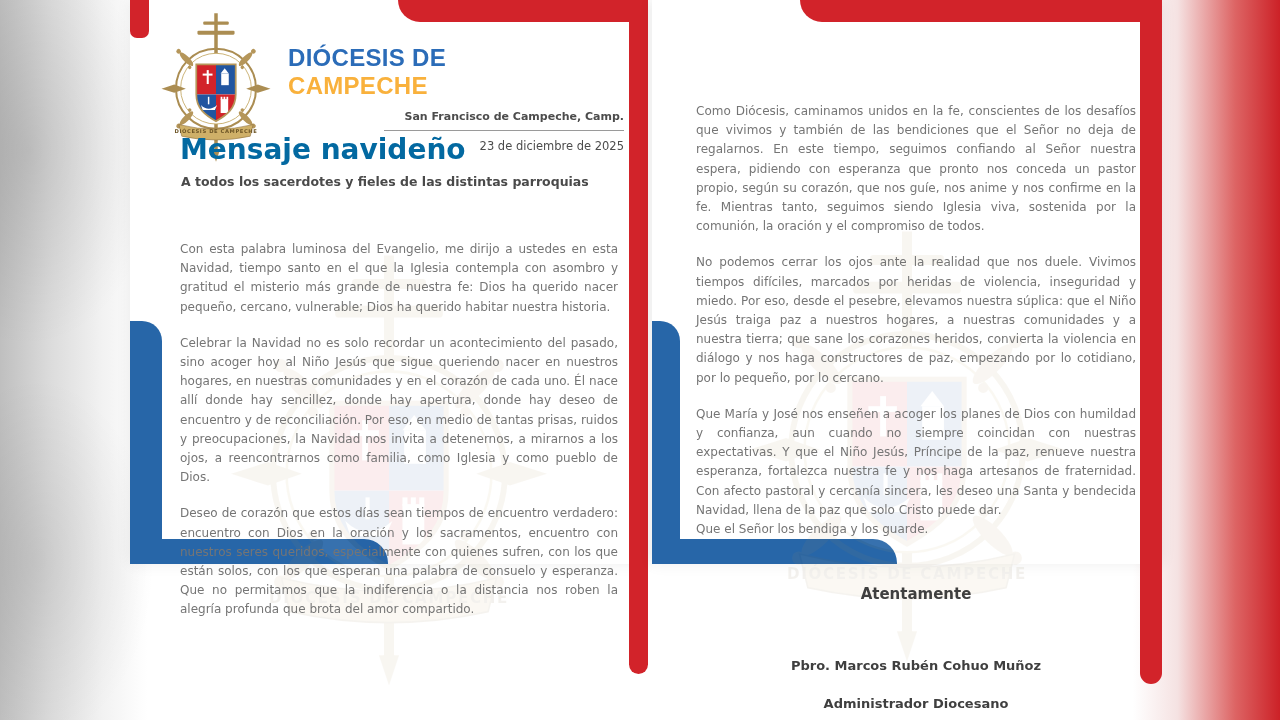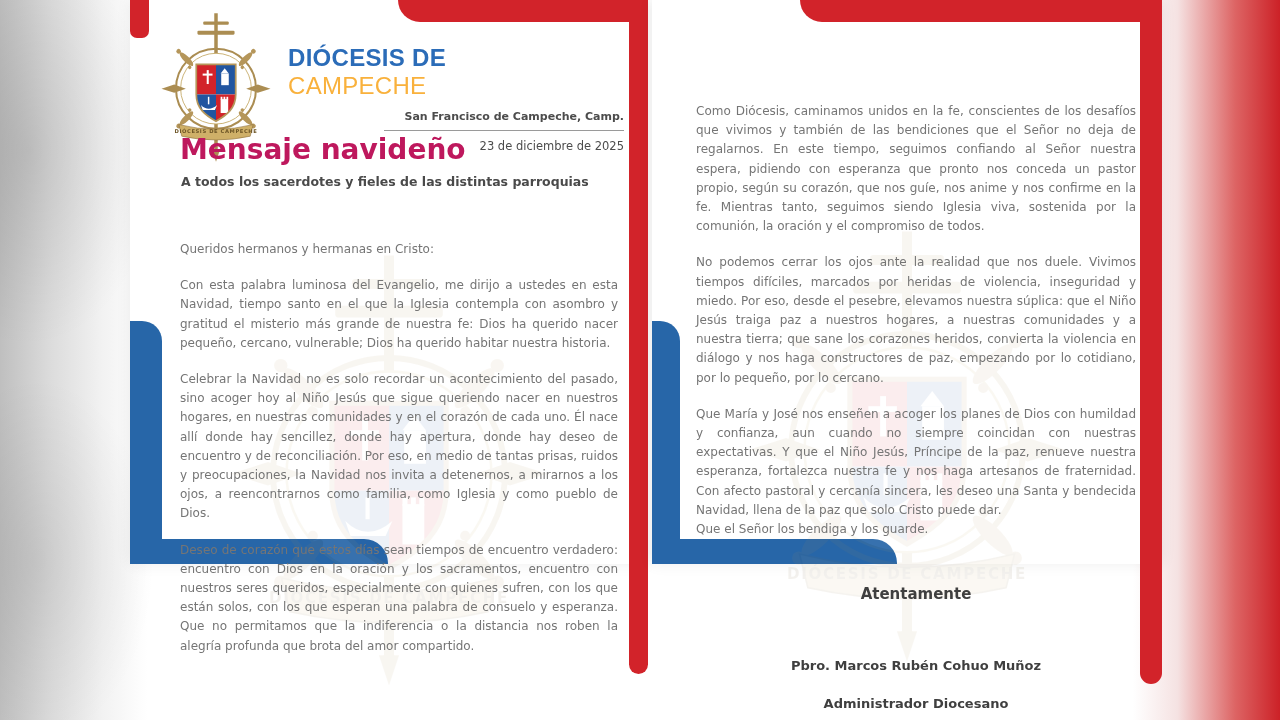--- a/index.html
+++ b/index.html
@@ -31,27 +31,27 @@
   .page2 .blue-bottom{width:245px;}
 
   .watermark{position:absolute;left:50%;transform:translateX(-50%);opacity:.075;pointer-events:none;}
   .page1 .watermark{top:252px;width:336px;height:437px;}
   .page2 .watermark{top:228px;width:336px;height:437px;}
 
   
   .crest{position:absolute;left:28px;top:12px;width:116px;height:151px;}
   .brand{position:absolute;left:158px;top:44px;line-height:1.18;letter-spacing:.3px;font-family:"Liberation Sans",sans-serif;}
   .brand-1{font-size:24px;font-weight:800;color:#2b6cb8;}
-  .brand-2{font-size:24px;font-weight:400;color:#f9b13c;}
+  .brand-2{font-size:24px;font-weight:700;color:#f9b13c;}
 
   .dateline{position:absolute;right:24px;top:110px;width:240px;text-align:right;font-family:"DejaVu Sans",sans-serif;}
   .dateline .place{font-size:11px;font-weight:bold;color:#4c4c4c;padding-bottom:7px;border-bottom:1.5px solid #9a9a9a;}
   .dateline .date{font-size:11.5px;font-weight:normal;color:#4c4c4c;margin-top:8px;}
 
-  .title{position:absolute;left:50px;top:133px;margin:0;font-size:28px;font-weight:700;color:#be185d;}
+  .title{position:absolute;left:50px;top:133px;margin:0;font-size:28px;font-weight:700;color:#0369a1;}
   .subtitle{position:absolute;left:51px;top:174px;font-size:12.5px;font-weight:bold;color:#4a4a4a;}
   .scripture{position:absolute;left:50px;top:204px;font-size:13px;font-weight:bold;color:#545454;}
 
   .body{position:absolute;font-size:12px;line-height:19.2px;color:#757575;}
   .page1 .body{left:50px;top:240px;width:438px;}
   .page2 .body{left:44px;top:102px;width:440px;}
   .body p{margin:0 0 17px 0;text-align:justify;}
   .body p.salutation{text-align:left;}
   .body p.closing{margin-top:-17px;text-align:left;}
   .signoff{margin-top:46px;text-align:center;font-weight:bold;font-size:15px;color:#3f3f3f;}
@@ -150,21 +150,20 @@
 
     <div class="dateline">
       <div class="place">San Francisco de Campeche, Camp.</div>
       <div class="date">23 de diciembre de 2025</div>
     </div>
 
     <h1 class="title">Mensaje navideño</h1>
     <div class="subtitle">A todos los sacerdotes y fieles de las distintas parroquias</div>
 
     <div class="body">
-      <p class="salutation">Queridos hermanos y hermanas en Cristo:</p>
       <p>Con esta palabra luminosa del Evangelio, me dirijo a ustedes en esta Navidad, tiempo santo en el que la Iglesia contempla con asombro y gratitud el misterio más grande de nuestra fe: Dios ha querido nacer pequeño, cercano, vulnerable; Dios ha querido habitar nuestra historia.</p>
       <p>Celebrar la Navidad no es solo recordar un acontecimiento del pasado, sino acoger hoy al Niño Jesús que sigue queriendo nacer en nuestros hogares, en nuestras comunidades y en el corazón de cada uno. Él nace allí donde hay sencillez, donde hay apertura, donde hay deseo de encuentro y de reconciliación. Por eso, en medio de tantas prisas, ruidos y preocupaciones, la Navidad nos invita a detenernos, a mirarnos a los ojos, a reencontrarnos como familia, como Iglesia y como pueblo de Dios.</p>
       <p>Deseo de corazón que estos días sean tiempos de encuentro verdadero: encuentro con Dios en la oración y los sacramentos, encuentro con nuestros seres queridos, especialmente con quienes sufren, con los que están solos, con los que esperan una palabra de consuelo y esperanza. Que no permitamos que la indiferencia o la distancia nos roben la alegría profunda que brota del amor compartido.</p>
     </div>
   </section>
 
   <section class="page page2">
     <div class="red-top"></div>
     <div class="red-right"></div>
     <div class="blue-left"></div>

